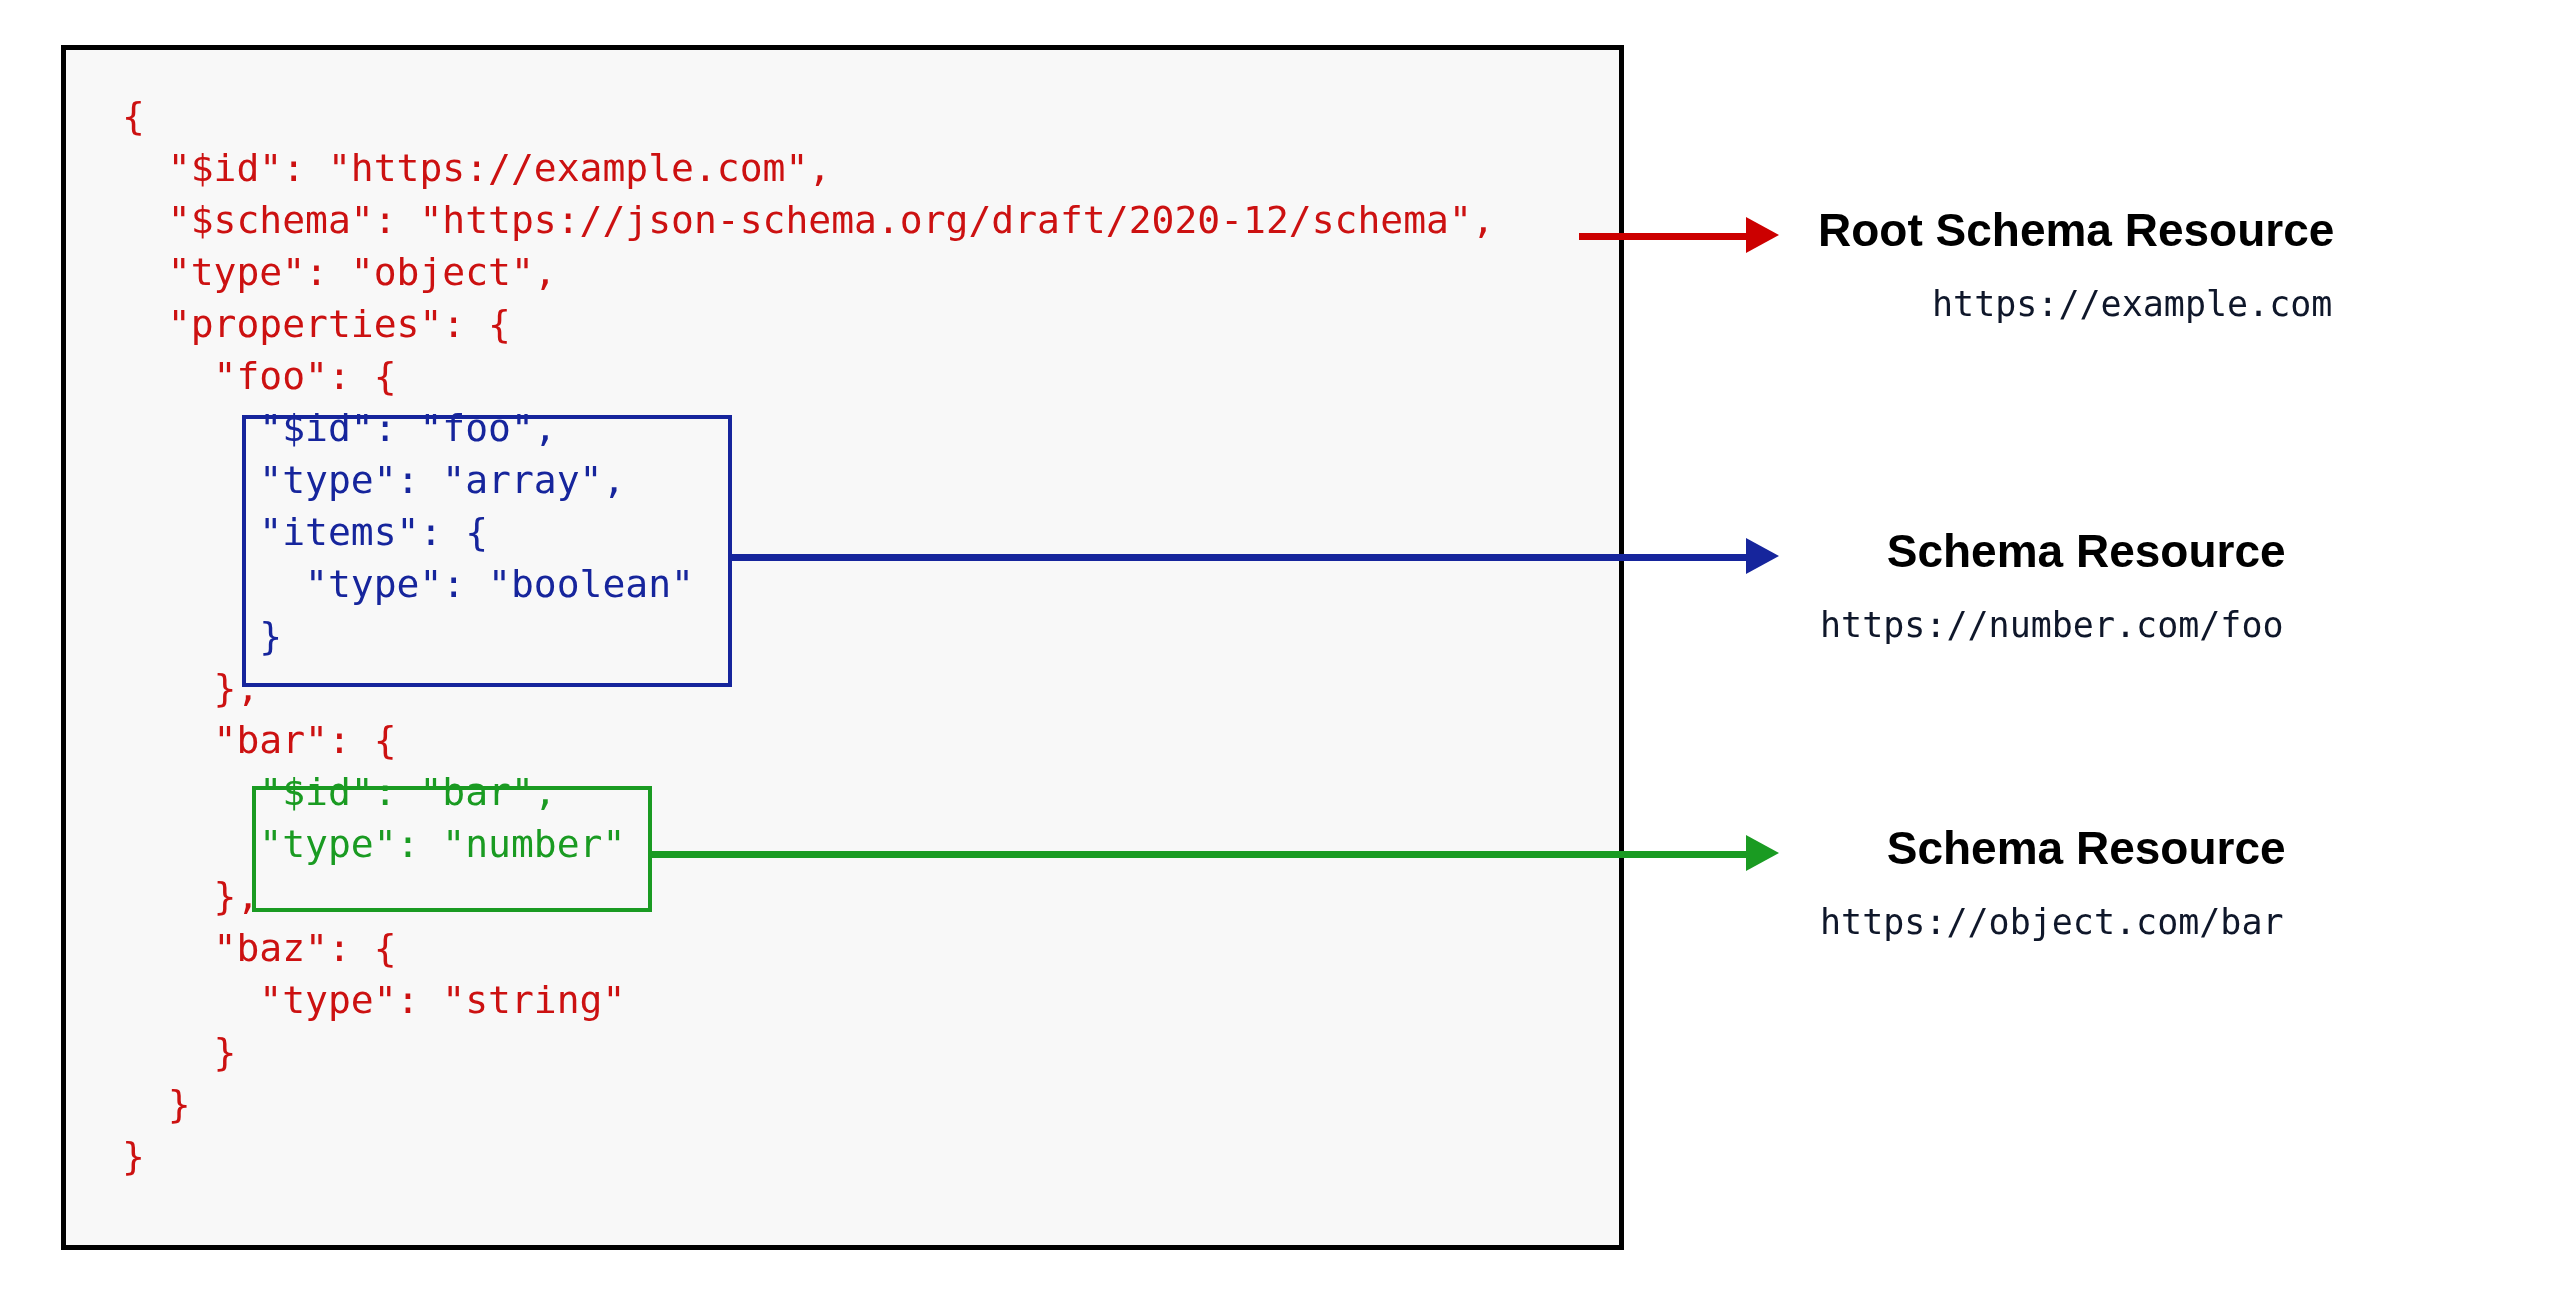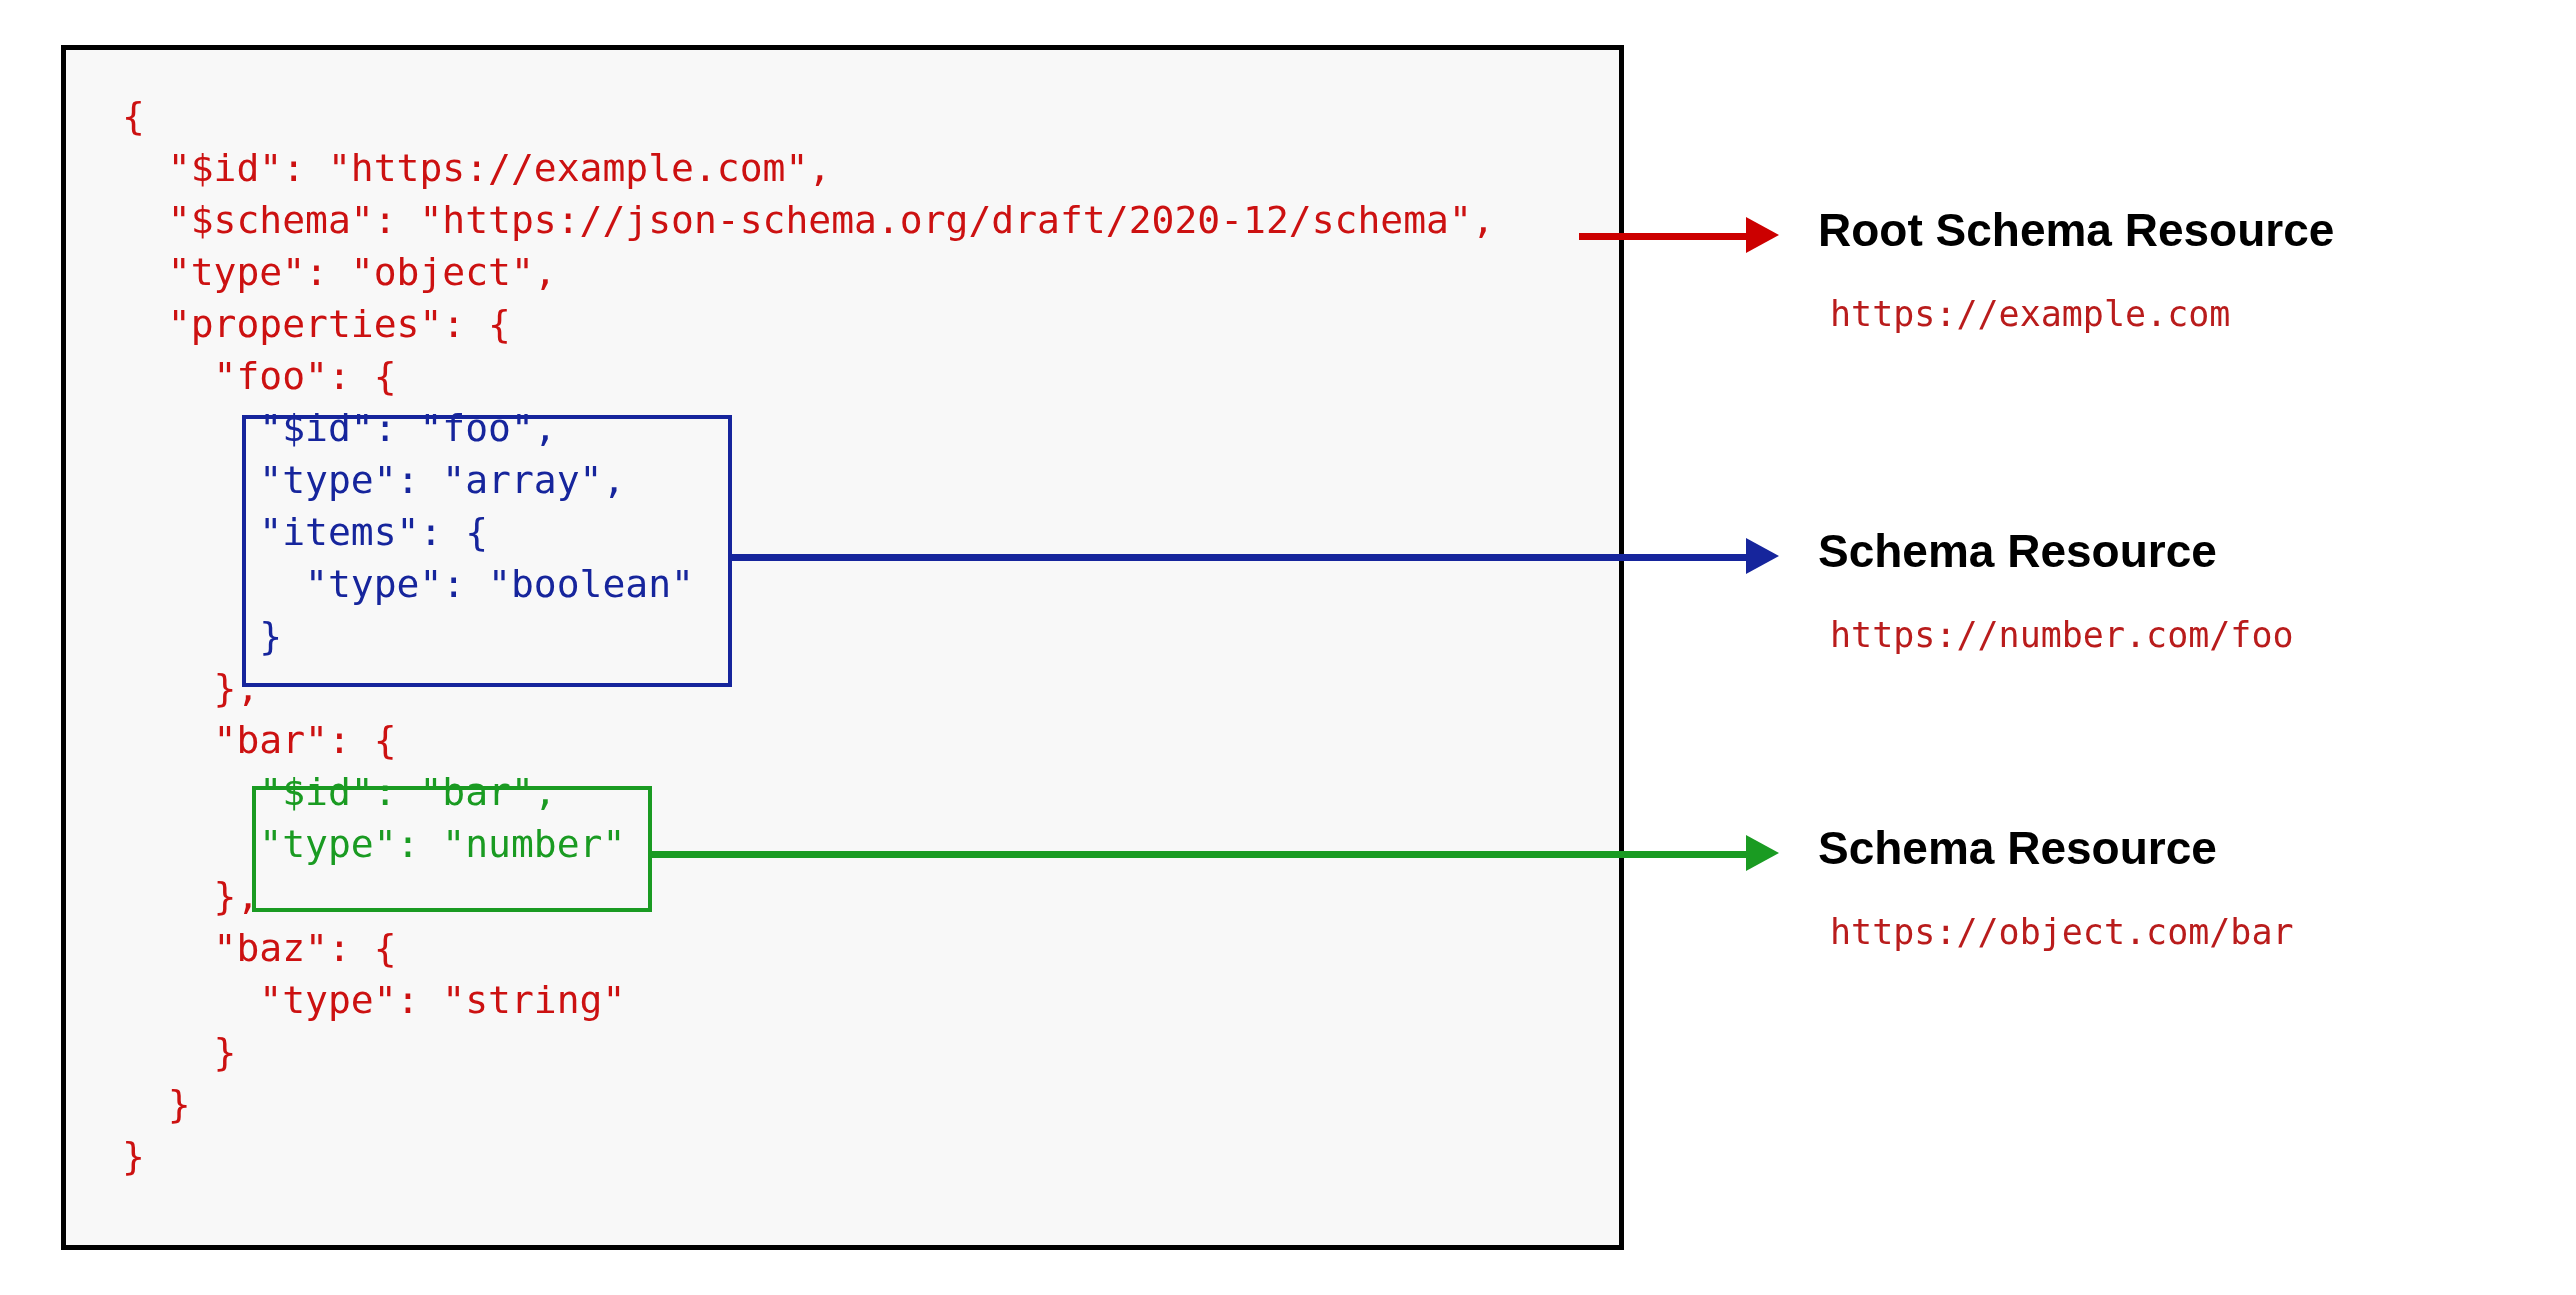--- a/index.html
+++ b/index.html
@@ -108,37 +108,38 @@
   .arrow-blue  .arrow-head  { left: 1746px; top: 538px; }
 
   
   .arrow-green .arrow-shaft { left: 648px; top: 851px; width: 1098px; }
   .arrow-green .arrow-head  { left: 1746px; top: 835px; }
 
   
   .annotation {
     position: absolute;
     left: 1818px;
+    text-align: right;
   }
   .annotation .ann-title {
     margin: 0;
     font-family: "Liberation Sans", sans-serif;
     font-weight: bold;
     font-size: 46px;
     line-height: 50px;
     color: #000000;
     white-space: nowrap;
   }
   .annotation .ann-url {
-    margin: 12px;
+    margin: 2px;
     padding-top: 27px;
     font-family: "DejaVu Sans Mono", monospace;
     font-size: 35px;
     line-height: 40px;
-    color: #b91c1c;
+    color: #0f172a;
     white-space: nowrap;
   }
 
   .ann-root   { top: 205px; }
   .ann-foo    { top: 526px; }
   .ann-bar    { top: 823px; }
 </style>
 </head>
 <body>
 

